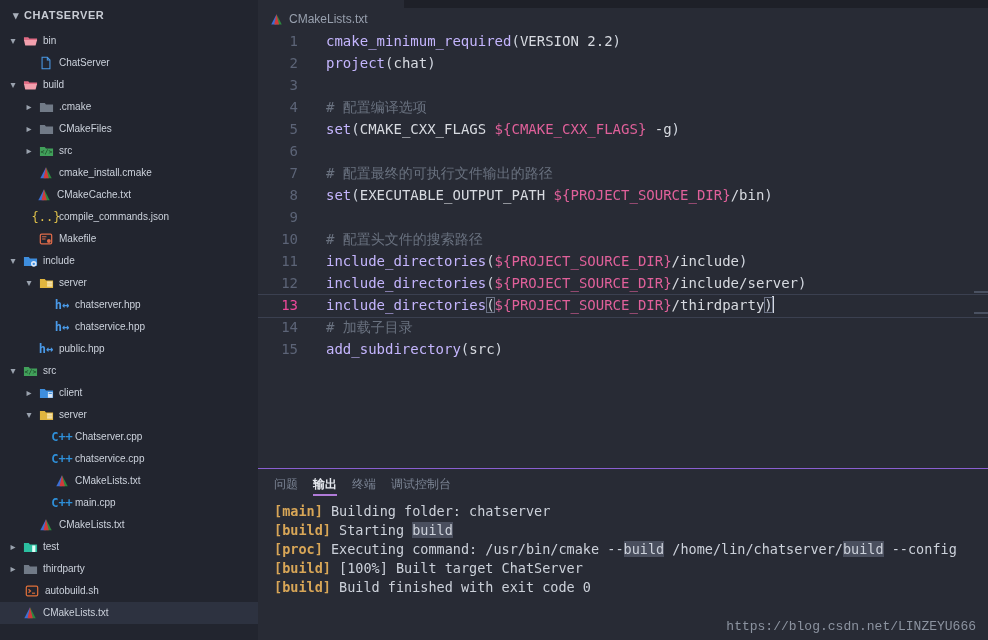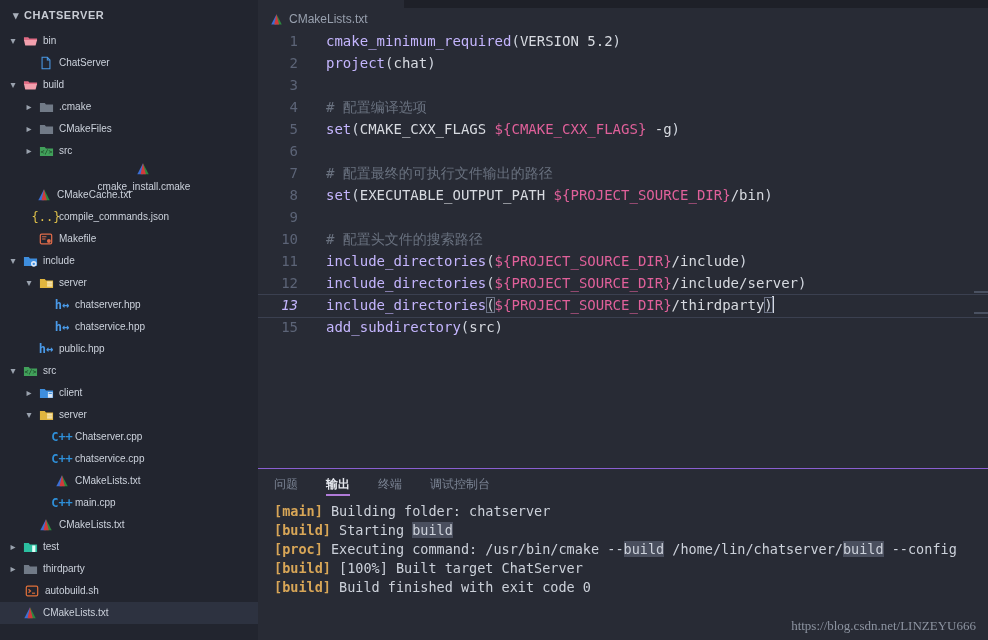--- a/index.html
+++ b/index.html
@@ -96,21 +96,21 @@
     border-bottom: 1px solid #3b4050;
     pointer-events:none;
   }
   .lnum {
     width: 54px; min-width:54px;
     text-align: right;
     padding-right: 14px;
     color: #5c6477;
     font-size: 14px;
   }
-  .cline.cur .lnum { color: #c4b5fd; font-style: italic; }
+  .cline.cur .lnum { color: #ec4899; }
   .ctext { padding-left: 14px; position: relative; }
 
   .tk-fn   { color: #c4b5fd; }
   .tk-arg  { color: #d7dae0; }
   .tk-var  { color: #e0609a; }
   .tk-com  { color: #69717f; }
   .tk-punc { color: #cfd4dd; }
 
   .brk { outline: 1px solid #6b7285; outline-offset: -1px; }
   .caret {
@@ -132,21 +132,21 @@
     height: 172px;
     background: #282b35;
     border-top: 1px solid #8a5fd1;
     position: relative;
     overflow: hidden;
   }
   .panel-tabs {
     height: 30px;
     display: flex; align-items: center;
     padding-left: 16px;
-    gap: 28px;
+    gap: 15px;
   }
   .ptab {
     font-size: 12px; color: #7b8494;
     height: 30px; display:flex; align-items:center;
     position: relative;
   }
   .ptab.active { color: #e6e9ef; font-weight: bold; }
   .ptab.active::after {
     content:""; position:absolute; left:0; right:0; bottom:3px;
     height:2px; background:#b07bd8;
@@ -161,21 +161,21 @@
   }
   .oline { height: 19px; }
   .otag { color: #d8a657; font-weight: bold; }
   .hl { background: #4a4f5e; }
 
   .watermark {
     position: absolute;
     right: 12px; bottom: 6px;
     color: #8c93a0;
     font-size: 13px;
-    font-family: Liberation Serif, serif;
+    font-family: Liberation Mono, monospace;
     margin-top: 40px;
   }
 </style>
 </head>
 <body>
 
 <div id="app">
 
   <div class="sidebar">
     <div class="sb-header">
@@ -244,21 +244,21 @@
             <span>▸</span>
           </span>
           <span class="icon-cell">
             <svg class="i" width="15" height="15" viewBox="0 0 16 16">
               <path d="M1 3.2h5.2l1.2 1.5H15v8.1H1z" fill="#41a05a"></path>
               <text x="8" y="11" font-size="7" fill="#16361f" text-anchor="middle" font-family="monospace">&lt;/&gt;</text>
             </svg>
           </span>
           <span class="row-label">src</span>
         </div>
-        <div class="row" style="padding-left: 30px; flex-direction: column;">
+        <div class="row" style="padding-left: 22px;">
           <span class="twisty-cell"></span>
           <span class="icon-cell">
             <svg class="i" width="14" height="14" viewBox="0 0 16 16">
               <polygon points="8,1.5 14.5,14 8,14" fill="#2b8a3e"></polygon>
               <polygon points="8,1.5 1.5,14 8,14" fill="#3b6fd4"></polygon>
               <polygon points="8,1.5 11.2,14 5.2,14" fill="#d13b3b"></polygon>
             </svg>
           </span>
           <span class="row-label">cmake_install.cmake</span>
         </div>
@@ -481,33 +481,34 @@
           <polygon points="8,1.5 14.5,14 8,14" fill="#2b8a3e"></polygon>
           <polygon points="8,1.5 1.5,14 8,14" fill="#3b6fd4"></polygon>
           <polygon points="8,1.5 11.2,14 5.2,14" fill="#d13b3b"></polygon>
         </svg>
       </span>
       <span class="bc-label">CMakeLists.txt</span>
     </div>
 
     <div class="editor">
       <div class="code-area" id="code">
-          <div class="cline"><span class="lnum">1</span><span class="ctext"><span class="tk-fn">cmake_minimum_required</span><span class="tk-punc">(</span><span class="tk-arg">VERSION 5.2</span><span class="tk-punc">)</span></span></div>
+          <div class="cline"><span class="lnum">1</span><span class="ctext"><span class="tk-fn">cmake_minimum_required</span><span class="tk-punc">(</span><span class="tk-arg">VERSION 2.2</span><span class="tk-punc">)</span></span></div>
           <div class="cline"><span class="lnum">2</span><span class="ctext"><span class="tk-fn">project</span><span class="tk-punc">(</span><span class="tk-arg">chat</span><span class="tk-punc">)</span></span></div>
           <div class="cline"><span class="lnum">3</span><span class="ctext"></span></div>
           <div class="cline"><span class="lnum">4</span><span class="ctext"><span class="tk-com"># 配置编译选项</span></span></div>
           <div class="cline"><span class="lnum">5</span><span class="ctext"><span class="tk-fn">set</span><span class="tk-punc">(</span><span class="tk-arg">CMAKE_CXX_FLAGS </span><span class="tk-var">${CMAKE_CXX_FLAGS}</span><span class="tk-arg"> -g</span><span class="tk-punc">)</span></span></div>
           <div class="cline"><span class="lnum">6</span><span class="ctext"></span></div>
           <div class="cline"><span class="lnum">7</span><span class="ctext"><span class="tk-com"># 配置最终的可执行文件输出的路径</span></span></div>
           <div class="cline"><span class="lnum">8</span><span class="ctext"><span class="tk-fn">set</span><span class="tk-punc">(</span><span class="tk-arg">EXECUTABLE_OUTPUT_PATH </span><span class="tk-var">${PROJECT_SOURCE_DIR}</span><span class="tk-arg">/bin</span><span class="tk-punc">)</span></span></div>
           <div class="cline"><span class="lnum">9</span><span class="ctext"></span></div>
           <div class="cline"><span class="lnum">10</span><span class="ctext"><span class="tk-com"># 配置头文件的搜索路径</span></span></div>
           <div class="cline"><span class="lnum">11</span><span class="ctext"><span class="tk-fn">include_directories</span><span class="tk-punc">(</span><span class="tk-var">${PROJECT_SOURCE_DIR}</span><span class="tk-arg">/include</span><span class="tk-punc">)</span></span></div>
           <div class="cline"><span class="lnum">12</span><span class="ctext"><span class="tk-fn">include_directories</span><span class="tk-punc">(</span><span class="tk-var">${PROJECT_SOURCE_DIR}</span><span class="tk-arg">/include/server</span><span class="tk-punc">)</span></span></div>
           <div class="cline cur"><span class="lnum">13</span><span class="ctext"><span class="tk-fn">include_directories</span><span class="tk-punc brk">(</span><span class="tk-var">${PROJECT_SOURCE_DIR}</span><span class="tk-arg">/thirdparty</span><span class="tk-punc brk">)</span><span class="caret"></span></span></div>
+          <div class="cline"><span class="lnum">14</span><span class="ctext"><span class="tk-com"># 加载子目录</span></span></div>
           <div class="cline"><span class="lnum">15</span><span class="ctext"><span class="tk-fn">add_subdirectory</span><span class="tk-punc">(</span><span class="tk-arg">src</span><span class="tk-punc">)</span></span></div>
         </div>
       <div class="vscroll">
         <div class="ruler-mark" style="top:261px"></div>
         <div class="ruler-mark" style="top:282px"></div>
       </div>
     </div>
 
     <div class="panel">
       <div class="panel-tabs" id="ptabs">

